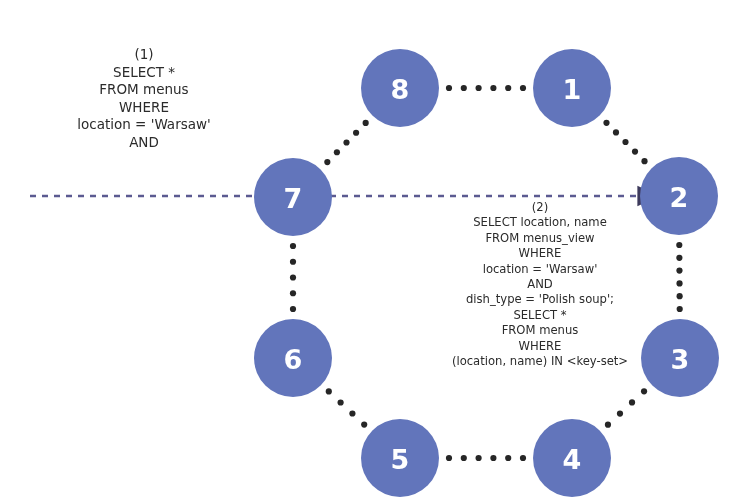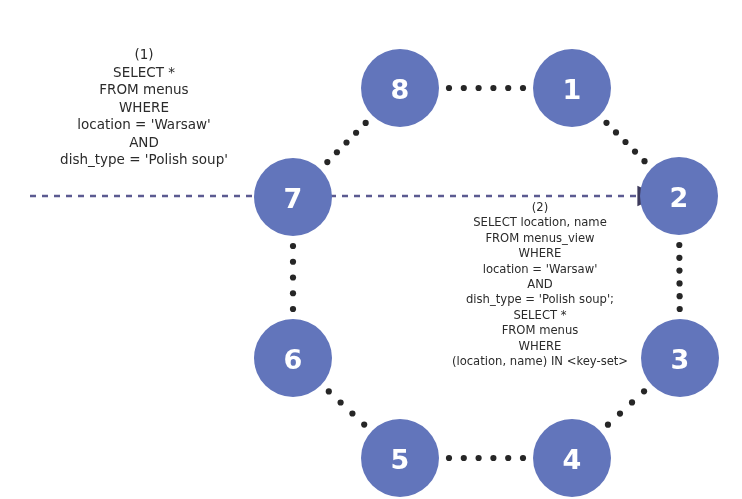--- a/index.html
+++ b/index.html
@@ -143,17 +143,17 @@
           <circle cx="293" cy="197" r="39" fill="#6275bb"></circle>
           <text x="293" y="198" class="node-label" fill="#ffffff">7</text>
         </g>
         <g>
           <circle cx="400" cy="88" r="39" fill="#6275bb"></circle>
           <text x="400" y="89" class="node-label" fill="#ffffff">8</text>
         </g>
       </g>
   </svg>
 
-  <div class="sql-block" id="sql-block-1"><span class="sql-line">(1)</span><span class="sql-line">SELECT *</span><span class="sql-line">FROM menus</span><span class="sql-line">WHERE</span><span class="sql-line">location = 'Warsaw'</span><span class="sql-line">AND</span><span class="sql-line">dish_type = 'Polish soup'</span></div>
+  <div class="sql-block" id="sql-block-1"><span class="sql-line">(1)</span><span class="sql-line">SELECT *</span><span class="sql-line">FROM menus</span><span class="sql-line">WHERE</span><span class="sql-line">location = 'Warsaw'</span><span class="sql-line">AND</span></div>
 
   <div class="sql-block" id="sql-block-2"><span class="sql-line">(2)</span><span class="sql-line">SELECT location, name</span><span class="sql-line">FROM menus_view</span><span class="sql-line">WHERE</span><span class="sql-line">location = 'Warsaw'</span><span class="sql-line">AND</span><span class="sql-line">dish_type = 'Polish soup';</span><span class="sql-line">SELECT *</span><span class="sql-line">FROM menus</span><span class="sql-line">WHERE</span><span class="sql-line">(location, name) IN &lt;key-set&gt;</span></div>
 
 </div>
 
 </body></html>

